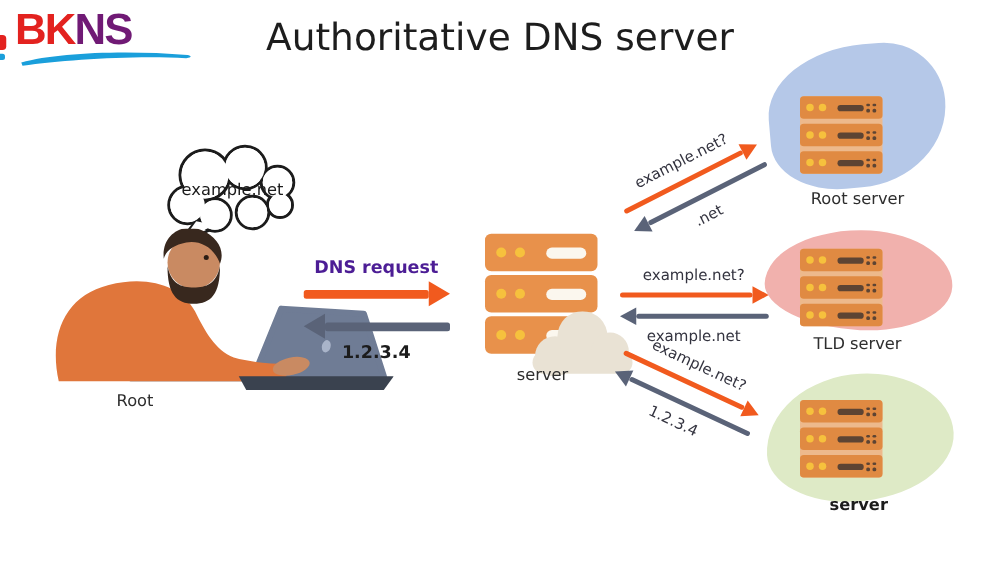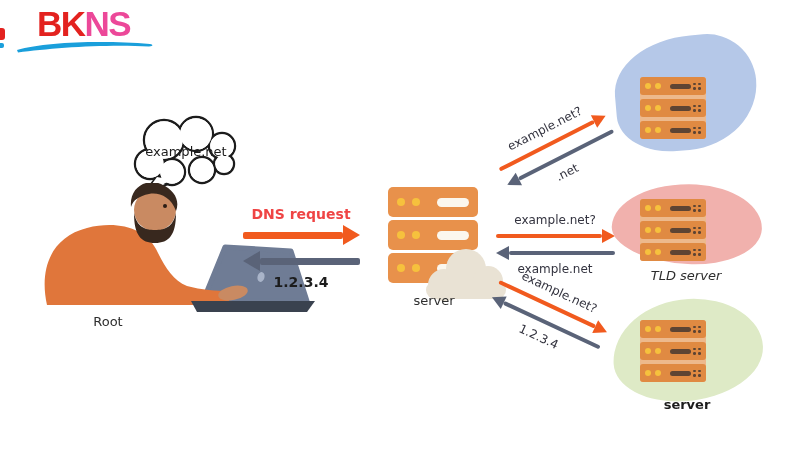--- a/index.html
+++ b/index.html
@@ -3,22 +3,22 @@
 <meta charset="utf-8">
 <style>
   html,body{margin:0;padding:0;background:#fff;}
   .canvas{position:relative;width:800px;height:450px;background:#ffffff;overflow:hidden;
           font-family:"DejaVu Sans","Liberation Sans",sans-serif;color:#1d1d1d;}
 
   
   .logo{position:absolute;left:12px;top:6px;width:150px;}
   .logo-text{font-family:"Liberation Sans",sans-serif;font-size:35px;font-weight:800;
              letter-spacing:-1.5px;line-height:1;}
-  .logo-bk{color:#E3221F;margin-left:25px;}
-  .logo-ns{color:#ec4899;}
+  .logo-bk{color:#E3221F;}
+  .logo-ns{color:#701a75;}
   .logo-swoosh{display:block;margin-top:-1px;margin-left:4px;}
   .logo-sliver-red{position:absolute;left:0;top:28px;width:5px;height:12px;background:#E3221F;border-radius:0 3px 3px 0;}
   .logo-sliver-blue{position:absolute;left:0;top:43px;width:4px;height:5px;background:#1A9FDB;border-radius:0 2px 2px 0;}
 
   
   .title{position:absolute;top:13px;left:50%;transform:translateX(-50%);
          font-size:30px;font-weight:500;color:#1d1d1d;white-space:nowrap;}
 
   
   .lbl{position:absolute;font-size:13px;color:#2e2e2e;text-align:center;line-height:1.25;}
@@ -32,21 +32,21 @@
   .arrow.big-right .head{width:0;height:0;border-top:10px solid transparent;border-bottom:10px solid transparent;border-left:17px solid #F15A1E;}
   .arrow.big-left .head{width:0;height:0;border-top:10px solid transparent;border-bottom:10px solid transparent;border-right:17px solid #5A6378;}
   .arrow.big-left .shaft{width:100px;height:7px;background:#5A6378;}
   
   .arrow.sm-right .shaft{width:106px;height:4px;background:#F15A1E;}
   .arrow.sm-right .head{width:0;height:0;border-top:7px solid transparent;border-bottom:7px solid transparent;border-left:13px solid #F15A1E;}
   .arrow.sm-left .head{width:0;height:0;border-top:7px solid transparent;border-bottom:7px solid transparent;border-right:13px solid #5A6378;}
   .arrow.sm-left .shaft{width:106px;height:4px;background:#5A6378;}
 
   .client-ex{position:absolute;left:240px;top:206px;width:122px;display:flex;flex-direction:column;align-items:center;}
-  .client-ex .q{font-size:14px;font-weight:700;color:#ef4444;margin-bottom:3px;}
+  .client-ex .q{font-size:14px;font-weight:700;color:#4c1d95;margin-bottom:3px;}
   .client-ex .gap{height:6px;}
   .client-ex .r{font-size:14px;font-weight:700;color:#1c1c1c;margin-top:3px;}
 
   .ex{position:absolute;width:130px;display:flex;flex-direction:column;align-items:center;}
   .ex .q,.ex .r{font-size:12px;font-weight:500;color:#33333f;white-space:nowrap;}
   .ex .q{margin-bottom:2px;}
   .ex .r{margin-top:2px;}
   .ex .gap{height:3px;}
   .ex0{left:491px;top:119px;transform:rotate(-27deg);}
   .ex1{left:490px;top:213px;}
@@ -86,20 +86,21 @@
 
   <div class="logo-sliver-red"></div>
   <div class="logo-sliver-blue"></div>
   <div class="logo">
     <div class="logo-text"><span class="logo-bk">BK</span><span class="logo-ns">NS</span></div>
     <svg class="logo-swoosh" width="140" height="14" viewBox="0 0 140 14">
       <path d="M 1,10 C 30,2 85,0 134,4 C 137,4.5 138,6 133,6.5 C 90,4 35,8 2,12.5 Z" fill="#1A9FDB"></path>
     </svg>
   </div>
 
+  <div class="title">Authoritative DNS server</div>
 
   <svg class="bubble-svg" width="136" height="94" viewBox="0 0 136 94">
     <g stroke="#1c1c1c" stroke-width="2.4" fill="#ffffff">
       <path d="M 44,74 L 30,92 L 62,77 Z"></path>
       <circle cx="38" cy="60" r="15"></circle>
         <circle cx="52" cy="36" r="20"></circle>
       <circle cx="84" cy="30" r="17"></circle>
         <circle cx="110" cy="42" r="13"></circle>
       <circle cx="112" cy="60" r="10"></circle>
         <circle cx="90" cy="66" r="13"></circle>
@@ -246,20 +247,21 @@
         <span class="dot"></span>
         <span class="slot"></span>
         <span class="grid">
           <i></i>
           <i></i>
           <i></i>
           <i></i>
         </span>
       </div>
   </div>
+  <div class="lbl" style="left:622px;top:152px;width:128px;">Root server</div>
 
   <div class="blob blob-tld"></div>
   <div class="stack-sm" style="left:640px;top:199px;">
     <div class="unit-sm">
         <span class="dot"></span>
         <span class="dot"></span>
         <span class="slot"></span>
         <span class="grid">
           <i></i>
           <i></i>
@@ -283,21 +285,21 @@
         <span class="dot"></span>
         <span class="slot"></span>
         <span class="grid">
           <i></i>
           <i></i>
           <i></i>
           <i></i>
         </span>
       </div>
   </div>
-  <div class="lbl" style="left:622px;top:268px;width:128px;font-style:italic;">TLD server</div>
+  <div class="lbl" style="left:622px;top:268px;width:128px;">TLD server</div>
 
   <div class="blob blob-auth"></div>
   <div class="stack-sm" style="left:640px;top:320px;">
     <div class="unit-sm">
         <span class="dot"></span>
         <span class="dot"></span>
         <span class="slot"></span>
         <span class="grid">
           <i></i>
           <i></i>

